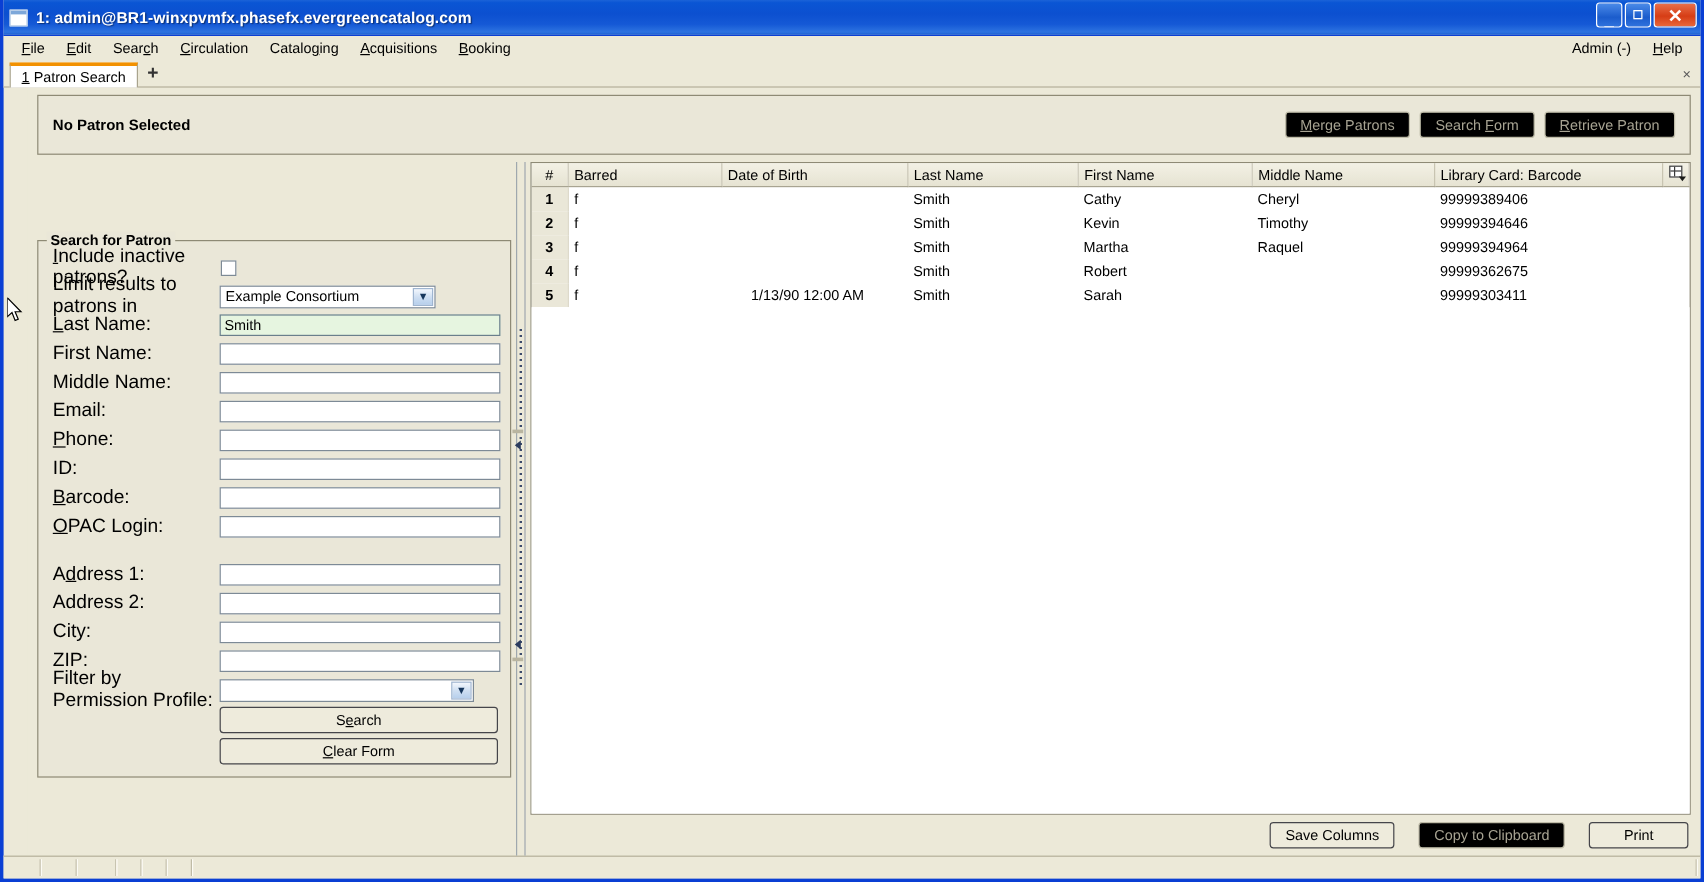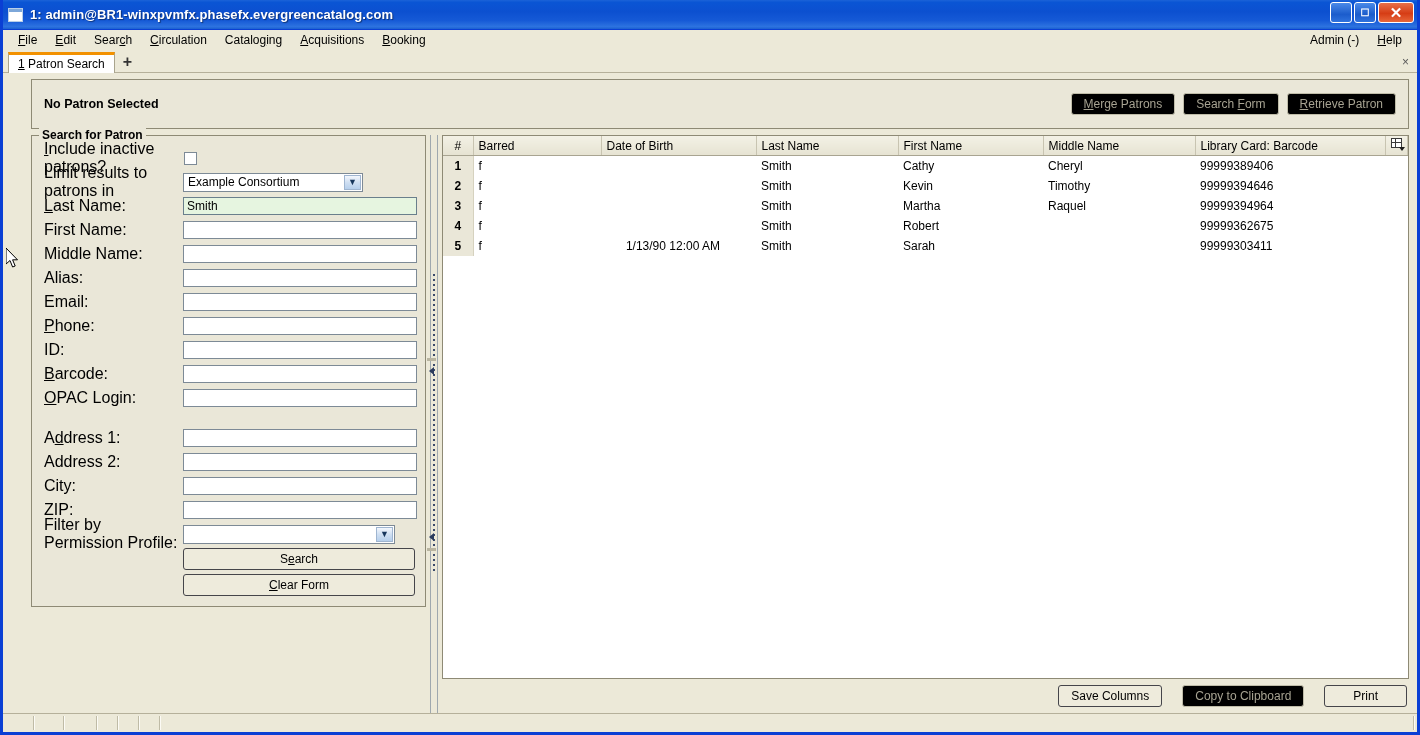--- a/index.html
+++ b/index.html
@@ -194,20 +194,21 @@
     flex: 1 1 auto;
     display: flex;
     margin-top: 6px;
     min-height: 0;
   }
   .left-pane {
     width: 395px;
     flex: 0 0 395px;
     display: flex;
     flex-direction: column;
+    justify-content: center;
   }
   .search-box {
     border: 1px solid #8e8a75;
     background: #eae7d8;
     position: relative;
     padding: 10px 8px 8px 8px;
     box-sizing: border-box;
   }
   .search-box-title {
     position: absolute;
@@ -519,24 +520,20 @@
           <div class="frow">
             <div class="flabel"><u class="acc">L</u>ast Name:</div>
             <input class="finput active" value="Smith" style="">
           </div>
           <div class="frow">
             <div class="flabel">First Name:</div>
             <input class="finput" value="" style="">
           </div>
           <div class="frow">
             <div class="flabel">Middle Name:</div>
-            <input class="finput" value="" style="">
-          </div>
-          <div class="frow">
-            <div class="flabel">Alias:</div>
             <input class="finput" value="" style="">
           </div>
           <div class="frow">
             <div class="flabel">Email:</div>
             <input class="finput" value="" style="">
           </div>
           <div class="frow">
             <div class="flabel"><u class="acc">P</u>hone:</div>
             <input class="finput" value="" style="">
           </div>

